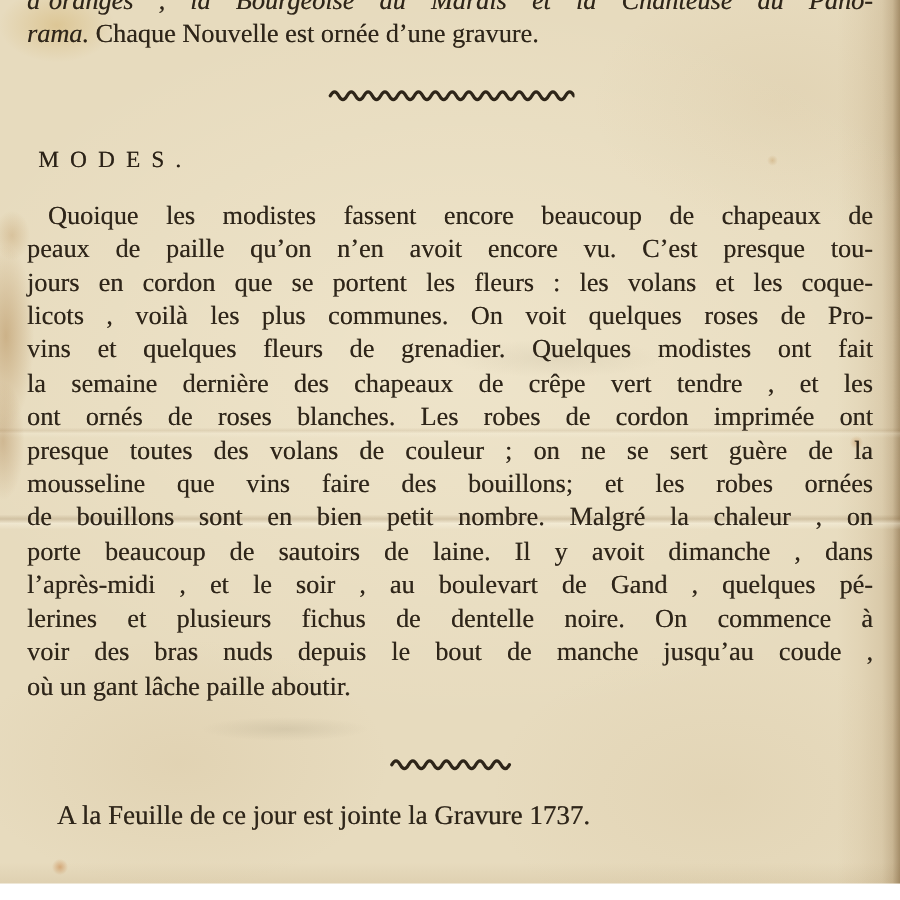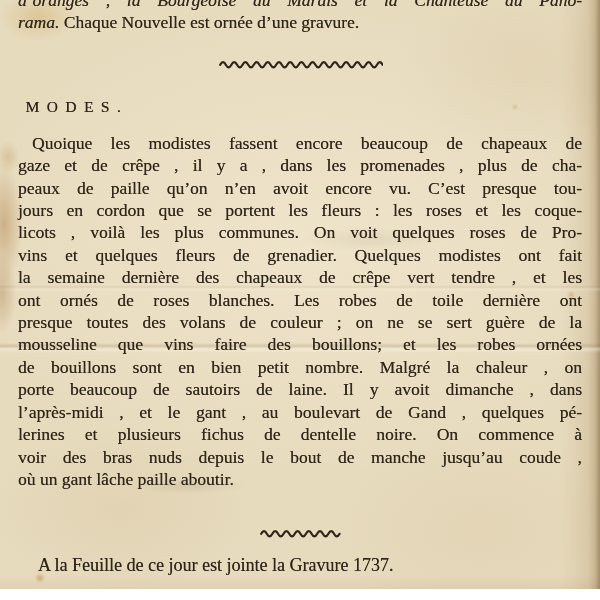--- a/index.html
+++ b/index.html
@@ -101,32 +101,31 @@
   <div class="divider divider-large">
     <span id="wave-top"><svg width="165" height="9.600000000000001">
           <path d="M2.2 4.800000000000001 q 2.8 -5.2 5.6 0 q 2.8 5.2 5.6 0 q 2.8 -5.2 5.6 0 q 2.8 5.2 5.6 0 q 2.8 -5.2 5.6 0 q 2.8 5.2 5.6 0 q 2.8 -5.2 5.6 0 q 2.8 5.2 5.6 0 q 2.8 -5.2 5.6 0 q 2.8 5.2 5.6 0 q 2.8 -5.2 5.6 0 q 2.8 5.2 5.6 0 q 2.8 -5.2 5.6 0 q 2.8 5.2 5.6 0 q 2.8 -5.2 5.6 0 q 2.8 5.2 5.6 0 q 2.8 -5.2 5.6 0 q 2.8 5.2 5.6 0 q 2.8 -5.2 5.6 0 q 2.8 5.2 5.6 0 q 2.8 -5.2 5.6 0 q 2.8 5.2 5.6 0 q 2.8 -5.2 5.6 0 q 2.8 5.2 5.6 0 q 2.8 -5.2 5.6 0 q 2.8 5.2 5.6 0 q 2.8 -5.2 5.6 0 q 2.8 5.2 5.6 0 q 2.8 -5.2 5.6 0" fill="none" stroke="#2e2519" stroke-width="2.2" stroke-linecap="round"></path>
         </svg></span>
   </div>
 
   <h2 class="heading">MODES.</h2>
 
   <div class="paragraph" id="para">
       <div class="pline first">Quoique les modistes fassent encore beaucoup de chapeaux de</div>
-      <div class="pline">gaze et de crêpe , il y a ,  dans les promenades , plus de cha-</div>
       <div class="pline">peaux de paille qu’on n’en avoit encore vu.  C’est presque tou-</div>
-      <div class="pline">jours en cordon que se portent les fleurs : les roses et les coque-</div>
+      <div class="pline">jours en cordon que se portent les fleurs : les volans et les coque-</div>
       <div class="pline">licots , voilà les plus communes. On voit quelques roses de Pro-</div>
       <div class="pline">vins et quelques fleurs de grenadier. Quelques modistes ont fait</div>
       <div class="pline">la semaine dernière des chapeaux de crêpe vert tendre , et les</div>
-      <div class="pline">ont ornés de roses blanches. Les robes de toile dernière ont</div>
+      <div class="pline">ont ornés de roses blanches. Les robes de cordon imprimée ont</div>
       <div class="pline">presque toutes des volans de couleur ; on ne se sert guère de la</div>
       <div class="pline">mousseline que vins faire des bouillons; et les robes ornées</div>
       <div class="pline">de bouillons sont en bien petit nombre.  Malgré la chaleur ,  on</div>
       <div class="pline">porte beaucoup de sautoirs de laine. Il y avoit dimanche , dans</div>
-      <div class="pline">l’après-midi ,  et le gant , au boulevart de Gand ,  quelques pé-</div>
+      <div class="pline">l’après-midi ,  et le soir , au boulevart de Gand ,  quelques pé-</div>
       <div class="pline">lerines et plusieurs fichus de dentelle noire. On commence à</div>
       <div class="pline">voir des bras  nuds depuis le bout de  manche jusqu’au coude ,</div>
       <div class="pline last">où un gant lâche paille aboutir.</div>
     </div>
 
   <div class="divider divider-small">
     <span id="wave-bottom"><svg width="82" height="9.600000000000001">
           <path d="M2.2 4.800000000000001 q 2.8 -5.2 5.6 0 q 2.8 5.2 5.6 0 q 2.8 -5.2 5.6 0 q 2.8 5.2 5.6 0 q 2.8 -5.2 5.6 0 q 2.8 5.2 5.6 0 q 2.8 -5.2 5.6 0 q 2.8 5.2 5.6 0 q 2.8 -5.2 5.6 0 q 2.8 5.2 5.6 0 q 2.8 -5.2 5.6 0 q 2.8 5.2 5.6 0 q 2.8 -5.2 5.6 0 q 2.8 5.2 5.6 0" fill="none" stroke="#2e2519" stroke-width="2.2" stroke-linecap="round"></path>
         </svg></span>
   </div>

